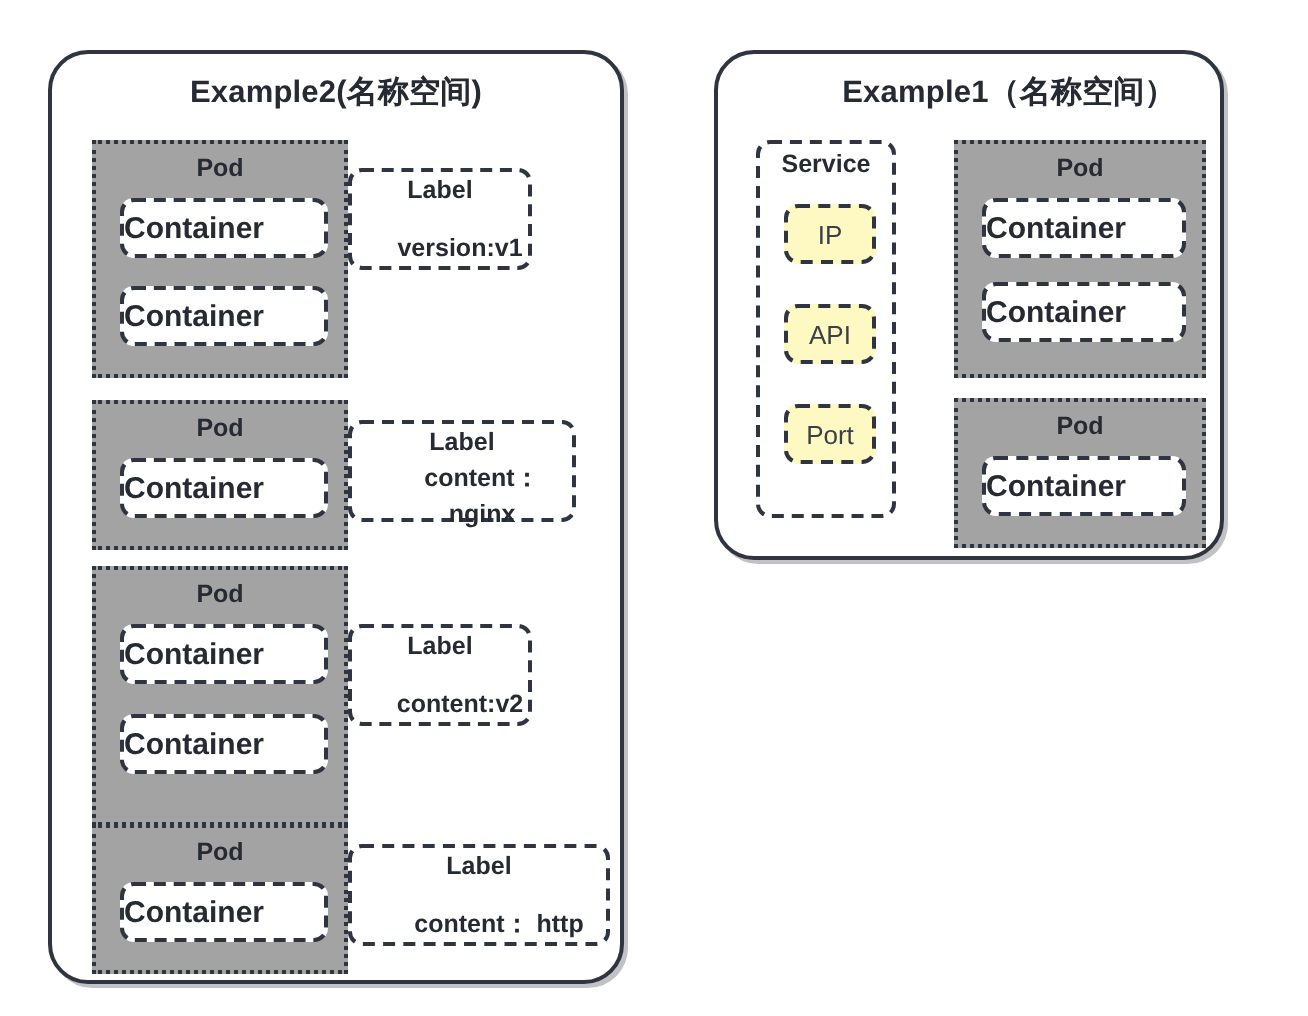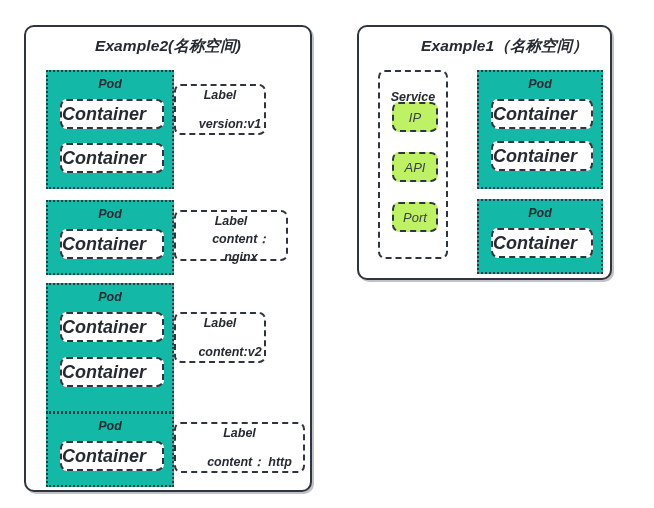--- a/index.html
+++ b/index.html
@@ -19,41 +19,40 @@
   .canvas {
     position: absolute;
     inset: 0;
   }
 
   
   .namespace {
     position: absolute;
     background: #ffffff;
     border: 2px solid #2e3440;
-    border-radius: 10px;
+    border-radius: 20px;
     box-shadow: 2px 2px 0 rgba(46, 52, 64, 0.30);
     box-sizing: border-box;
-    font-style: italic;
   }
   .namespace-title {
     position: absolute;
     left: 0;
     right: 0;
     text-align: center;
     font-size: 15.5px;
     font-weight: bold;
     letter-spacing: 0.1px;
     white-space: nowrap;
     color: #262b33;
   }
 
   
   .pod {
     position: absolute;
-    background: #14b8a6;
+    background: #a3a3a3;
     border: 2px dotted #2e3440;
     box-sizing: border-box;
   }
   .pod-title {
     position: absolute;
     left: 0;
     right: 0;
     top: 5px;
     text-align: center;
     font-size: 12.5px;
@@ -67,21 +66,21 @@
     background: #ffffff;
     border: 2px dashed #2e3440;
     border-radius: 7px;
     box-sizing: border-box;
     display: flex;
     align-items: center;
     justify-content: space-between;
     text-align: center;
   }
   .container-box {
-    font-size: 18px;
+    font-size: 15px;
     font-weight: bold;
     color: #262b33;
   }
   .label-box {
     flex-direction: column;
     font-size: 12.5px;
     font-weight: bold;
     line-height: 1.45;
     color: #262b33;
   }
@@ -93,29 +92,29 @@
     position: absolute;
     background: #ffffff;
     border: 2px dashed #2e3440;
     border-radius: 7px;
     box-sizing: border-box;
   }
   .service-title {
     position: absolute;
     left: 0;
     right: 0;
-    top: 18px;
+    top: 3px;
     text-align: center;
     font-size: 12.5px;
     font-weight: bold;
     color: #262b33;
   }
   .service-item {
     position: absolute;
-    background: #bef264;
+    background: #fef9c3;
     border: 2px dashed #2e3440;
     border-radius: 7px;
     box-sizing: border-box;
     display: flex;
     align-items: center;
     justify-content: center;
     font-size: 13px;
     font-weight: normal;
     color: #3a4048;
   }

